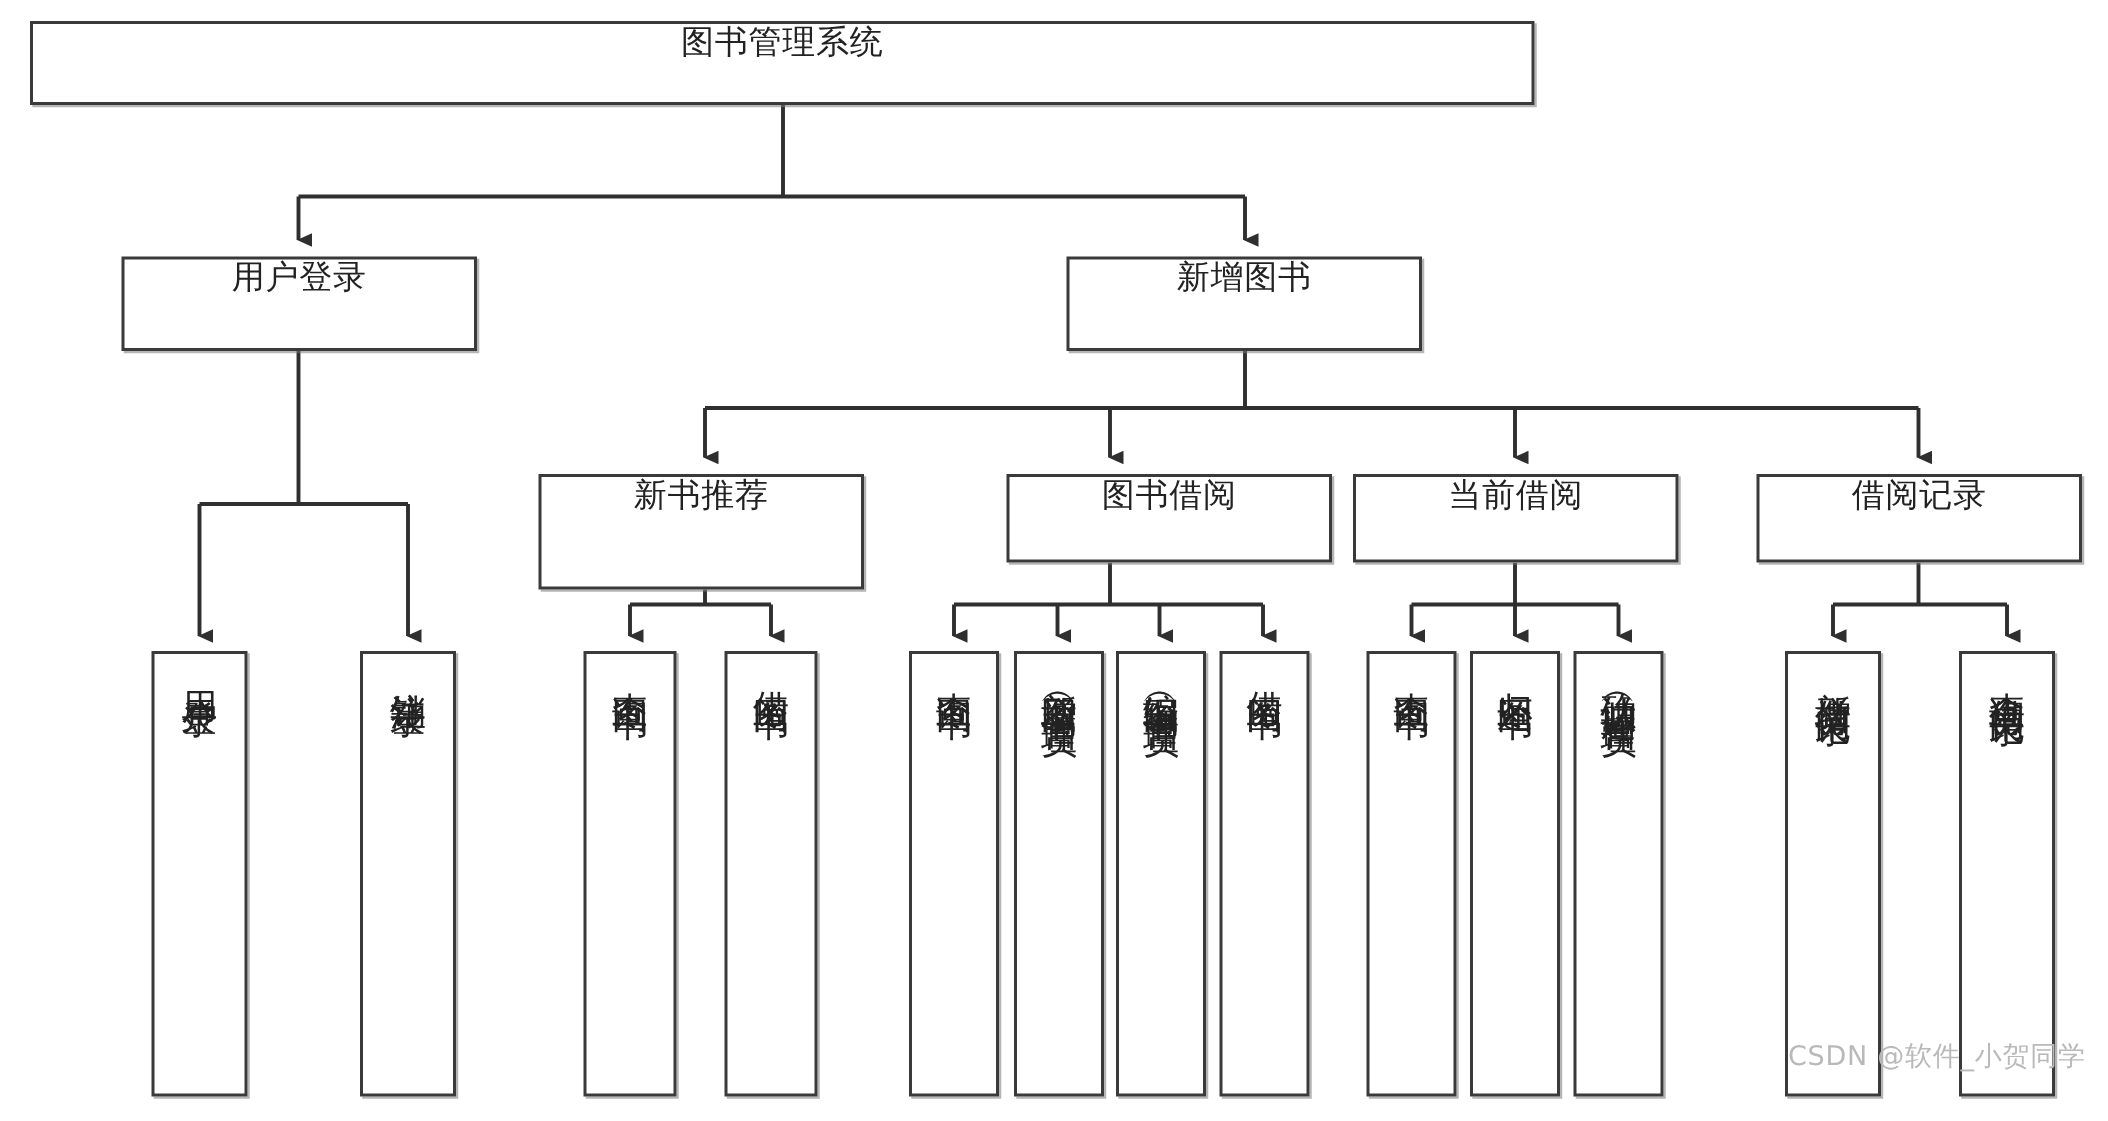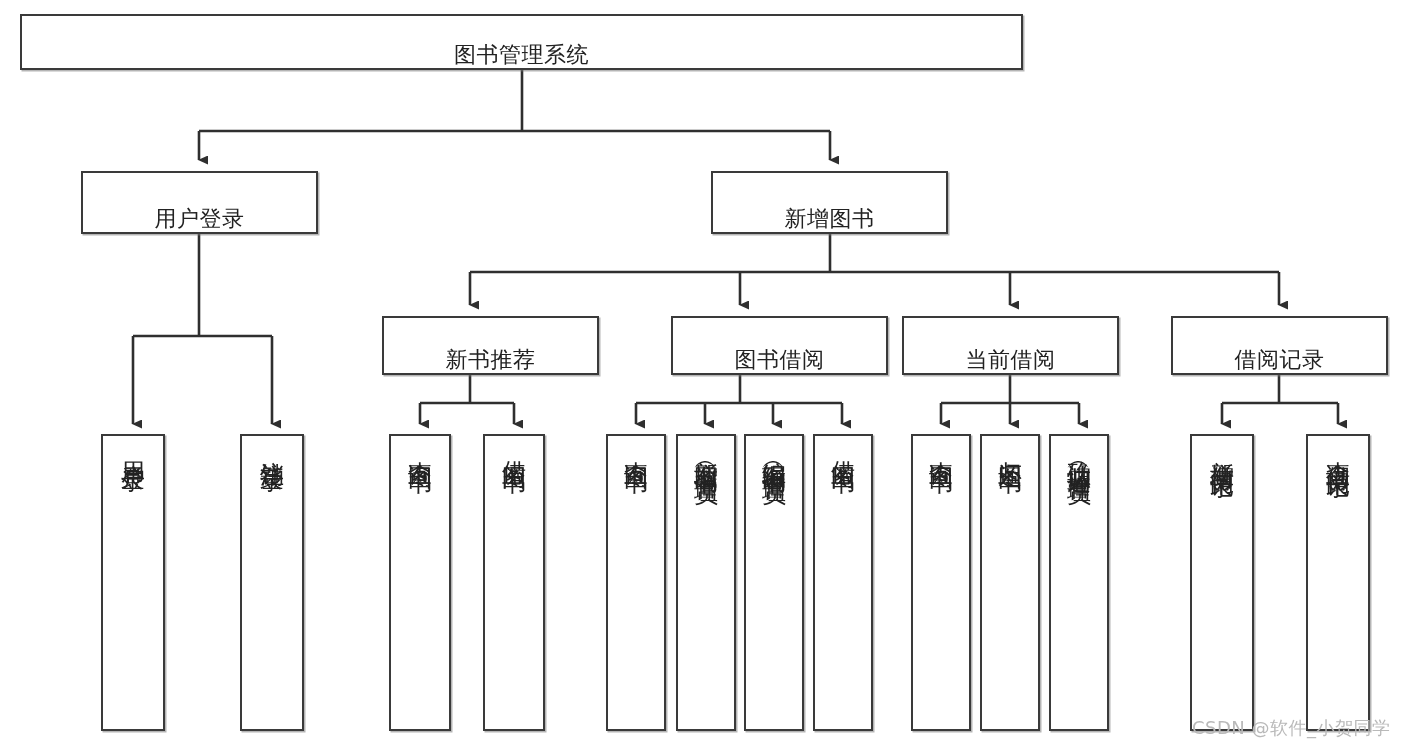--- a/index.html
+++ b/index.html
@@ -26,21 +26,21 @@
     height: 747px;
     pointer-events: none;
   }
   .node {
     position: absolute;
     box-sizing: border-box;
     background: #ffffff;
     border: 2.5px solid #3a3a3a;
     box-shadow: 1.5px 1.5px 0 0 rgba(120,120,120,0.55);
     display: flex;
-    align-items: flex-end;
+    align-items: flex-start;
     justify-content: center;
     color: #222222;
     z-index: 2;
   }
   .node-label {
     display: block;
     text-align: center;
     letter-spacing: 0.5px;
     color: #222222;
     line-height: 1.18;
@@ -137,21 +137,21 @@
   </div>
 
   <div class="node horiz" style="left:81px; top:171px; width:237px; height:63px;">
     <span class="node-label">用户登录</span>
   </div>
 
   <div class="node horiz" style="left:711px; top:171px; width:237px; height:63px;">
     <span class="node-label">新增图书</span>
   </div>
 
-  <div class="node horiz" style="left:382px; top:316px; width:217px; height:59px;">
+  <div class="node horiz" style="left:359px; top:316px; width:217px; height:77px;">
     <span class="node-label">新书推荐</span>
   </div>
 
   <div class="node horiz" style="left:631px; top:316px; width:217px; height:59px;margin-left:40px;">
     <span class="node-label">图书借阅</span>
   </div>
 
   <div class="node horiz" style="left:1171px; top:316px; width:217px; height:59px;">
     <span class="node-label">借阅记录</span>
   </div>
@@ -205,15 +205,15 @@
   </div>
 
   <div class="node vert" style="left:1190px; top:434px; width:64px; height:297px;">
     <span class="node-label">新增借阅记录</span>
   </div>
 
   <div class="node vert" style="left:1306px; top:434px; width:64px; height:297px;">
     <span class="node-label">查询借阅记录</span>
   </div>
 
-  <div class="watermark" style="left:1192px; top:692px;margin-top:24px;">CSDN @软件_小贺同学</div>
+  <div class="watermark" style="left:1192px; top:692px;">CSDN @软件_小贺同学</div>
 
 </div>
 
 </body></html>

